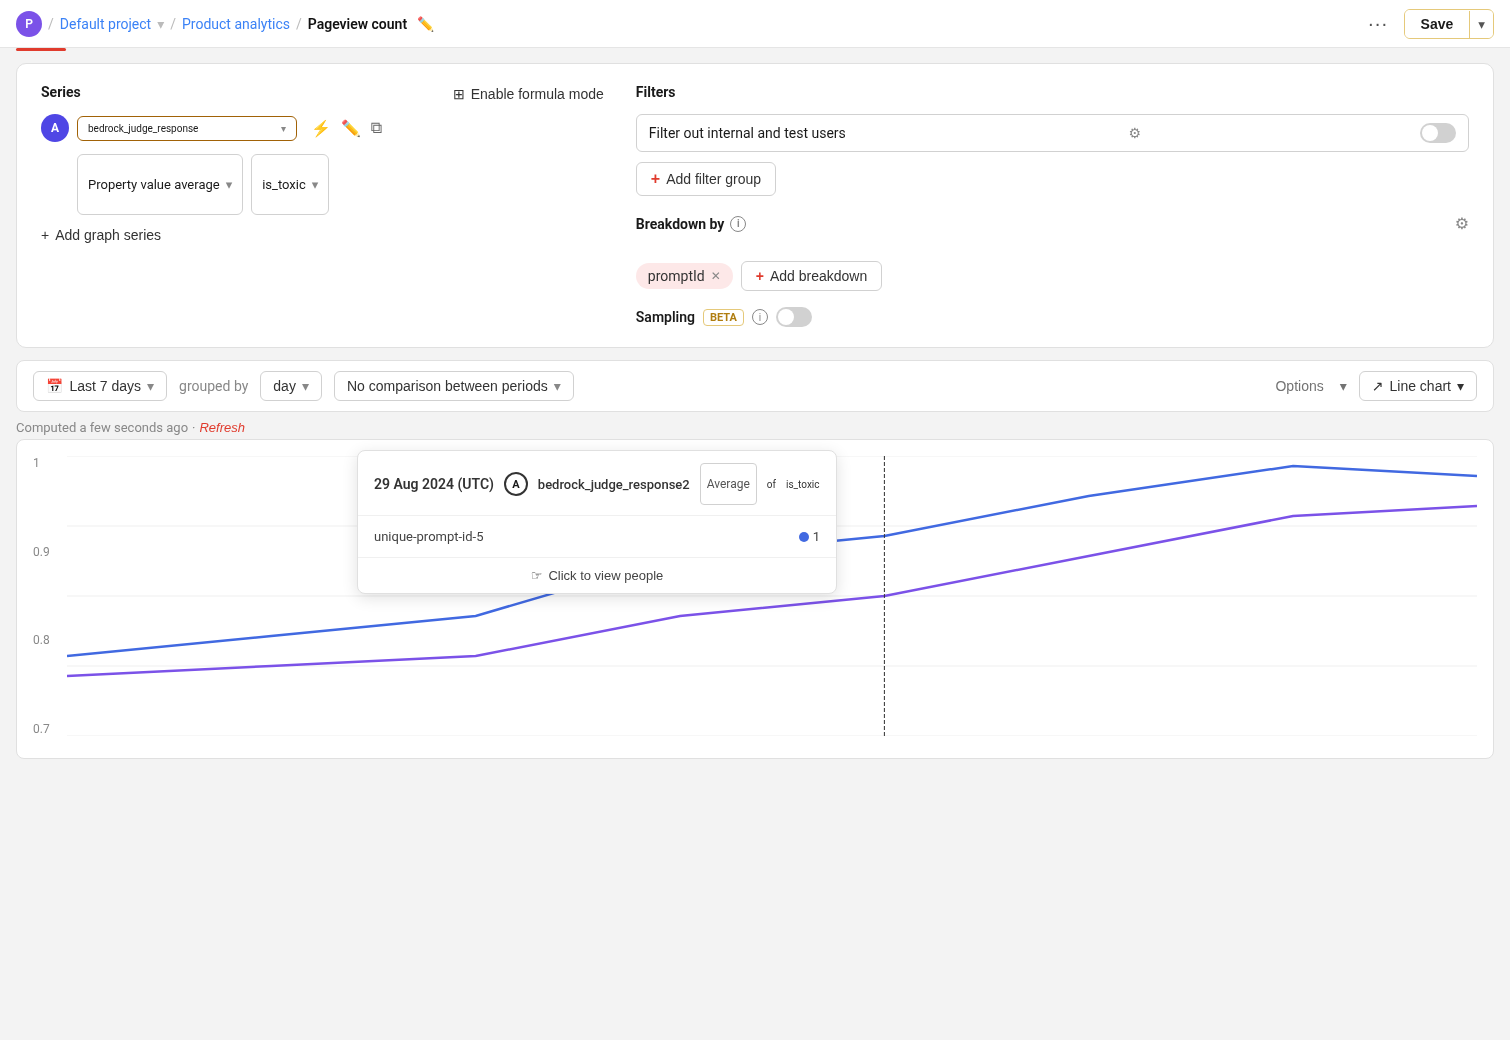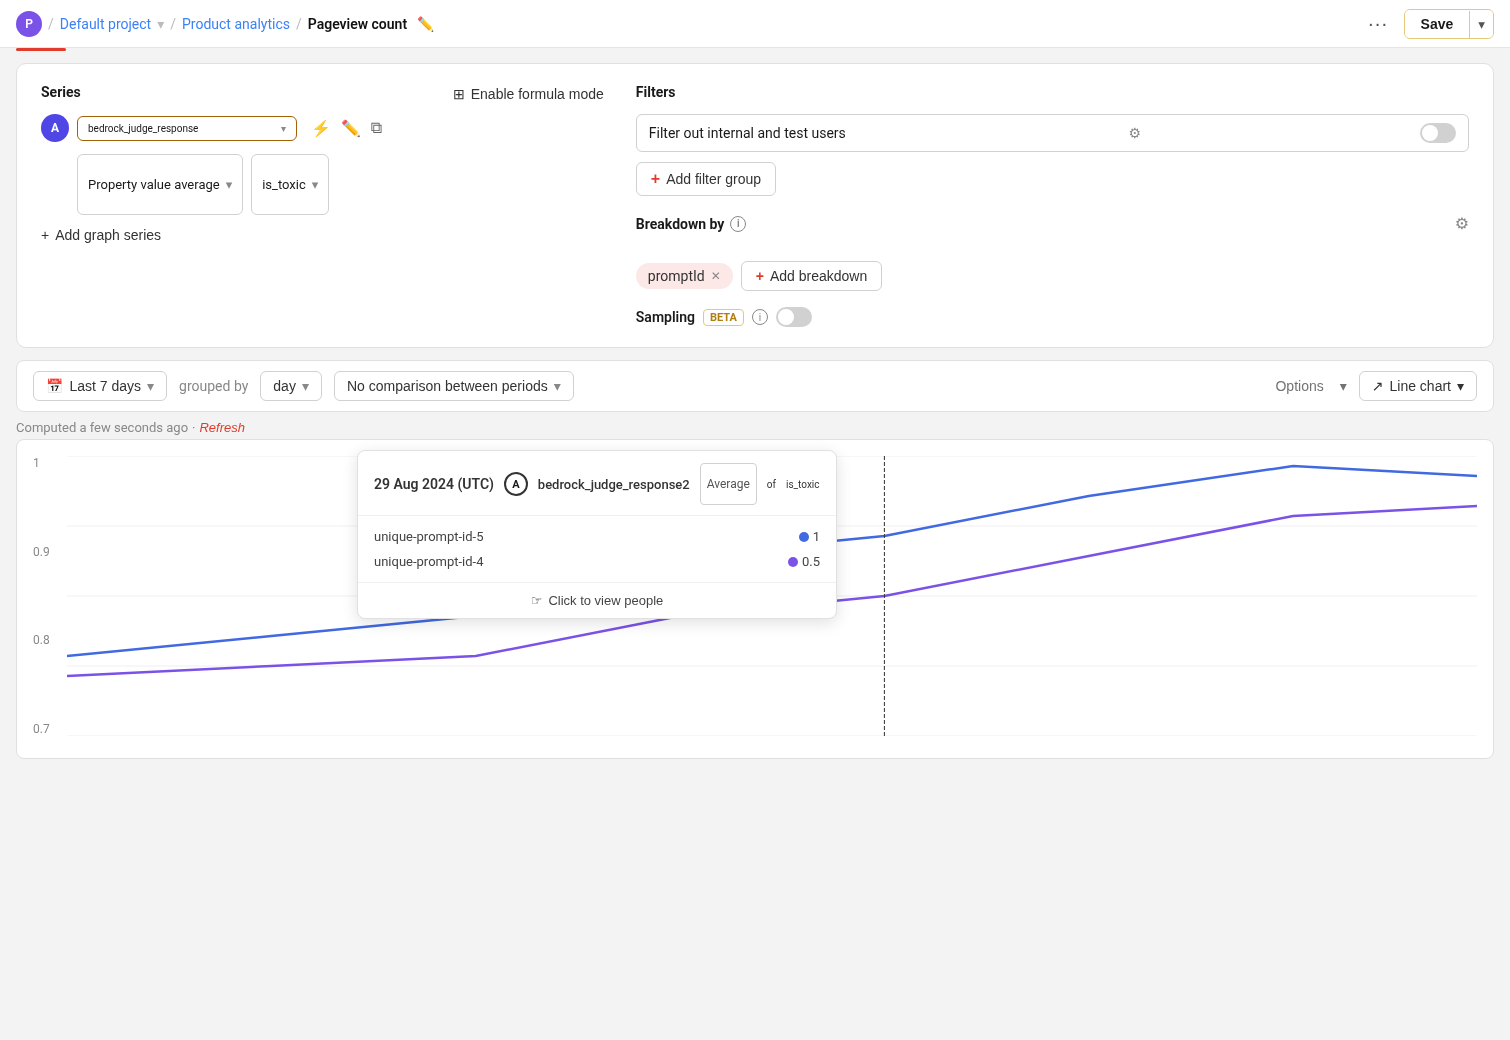--- a/index.html
+++ b/index.html
@@ -516,27 +516,20 @@
       <span class="tooltip-of">is_toxic</span>
     </div>
     <div class="tooltip-rows">
       <div class="tooltip-row">
         <span>unique-prompt-id-5</span>
         <div class="tooltip-row-right">
           <div class="tooltip-row-dot" style="background:#4169e1;"></div>
           <span>1</span>
         </div>
       </div>
-      <div class="tooltip-row">
-        <span>unique-prompt-id-4</span>
-        <div class="tooltip-row-right">
-          <div class="tooltip-row-dot" style="background:#7b52e8;"></div>
-          <span>0.5</span>
-        </div>
-      </div>
     </div>
     <div class="tooltip-footer">
       <button class="click-people-btn">
         <span>☞</span>
         <span>Click to view people</span>
       </button>
     </div>
   </div>
 
 </div>

